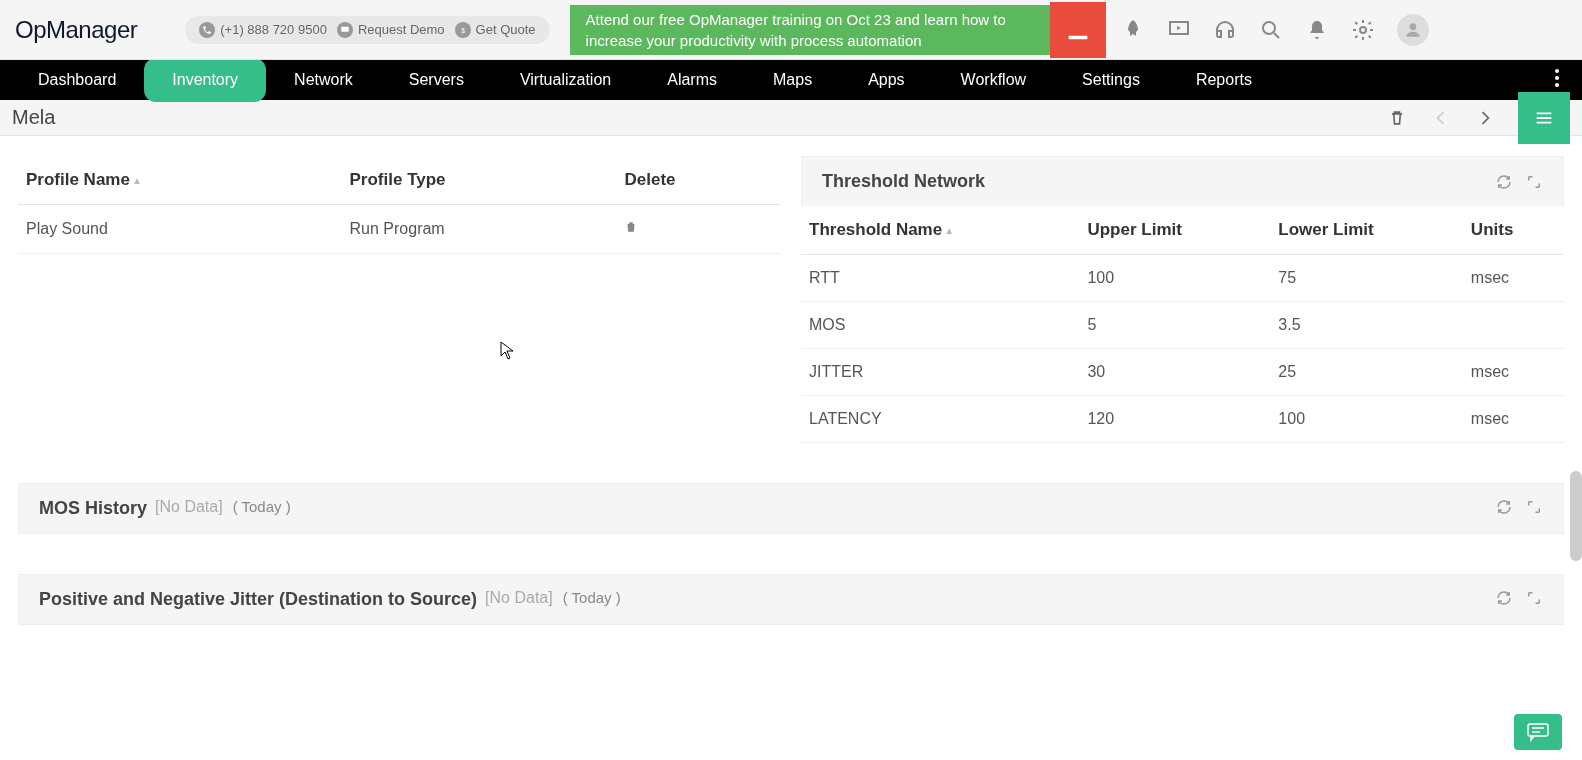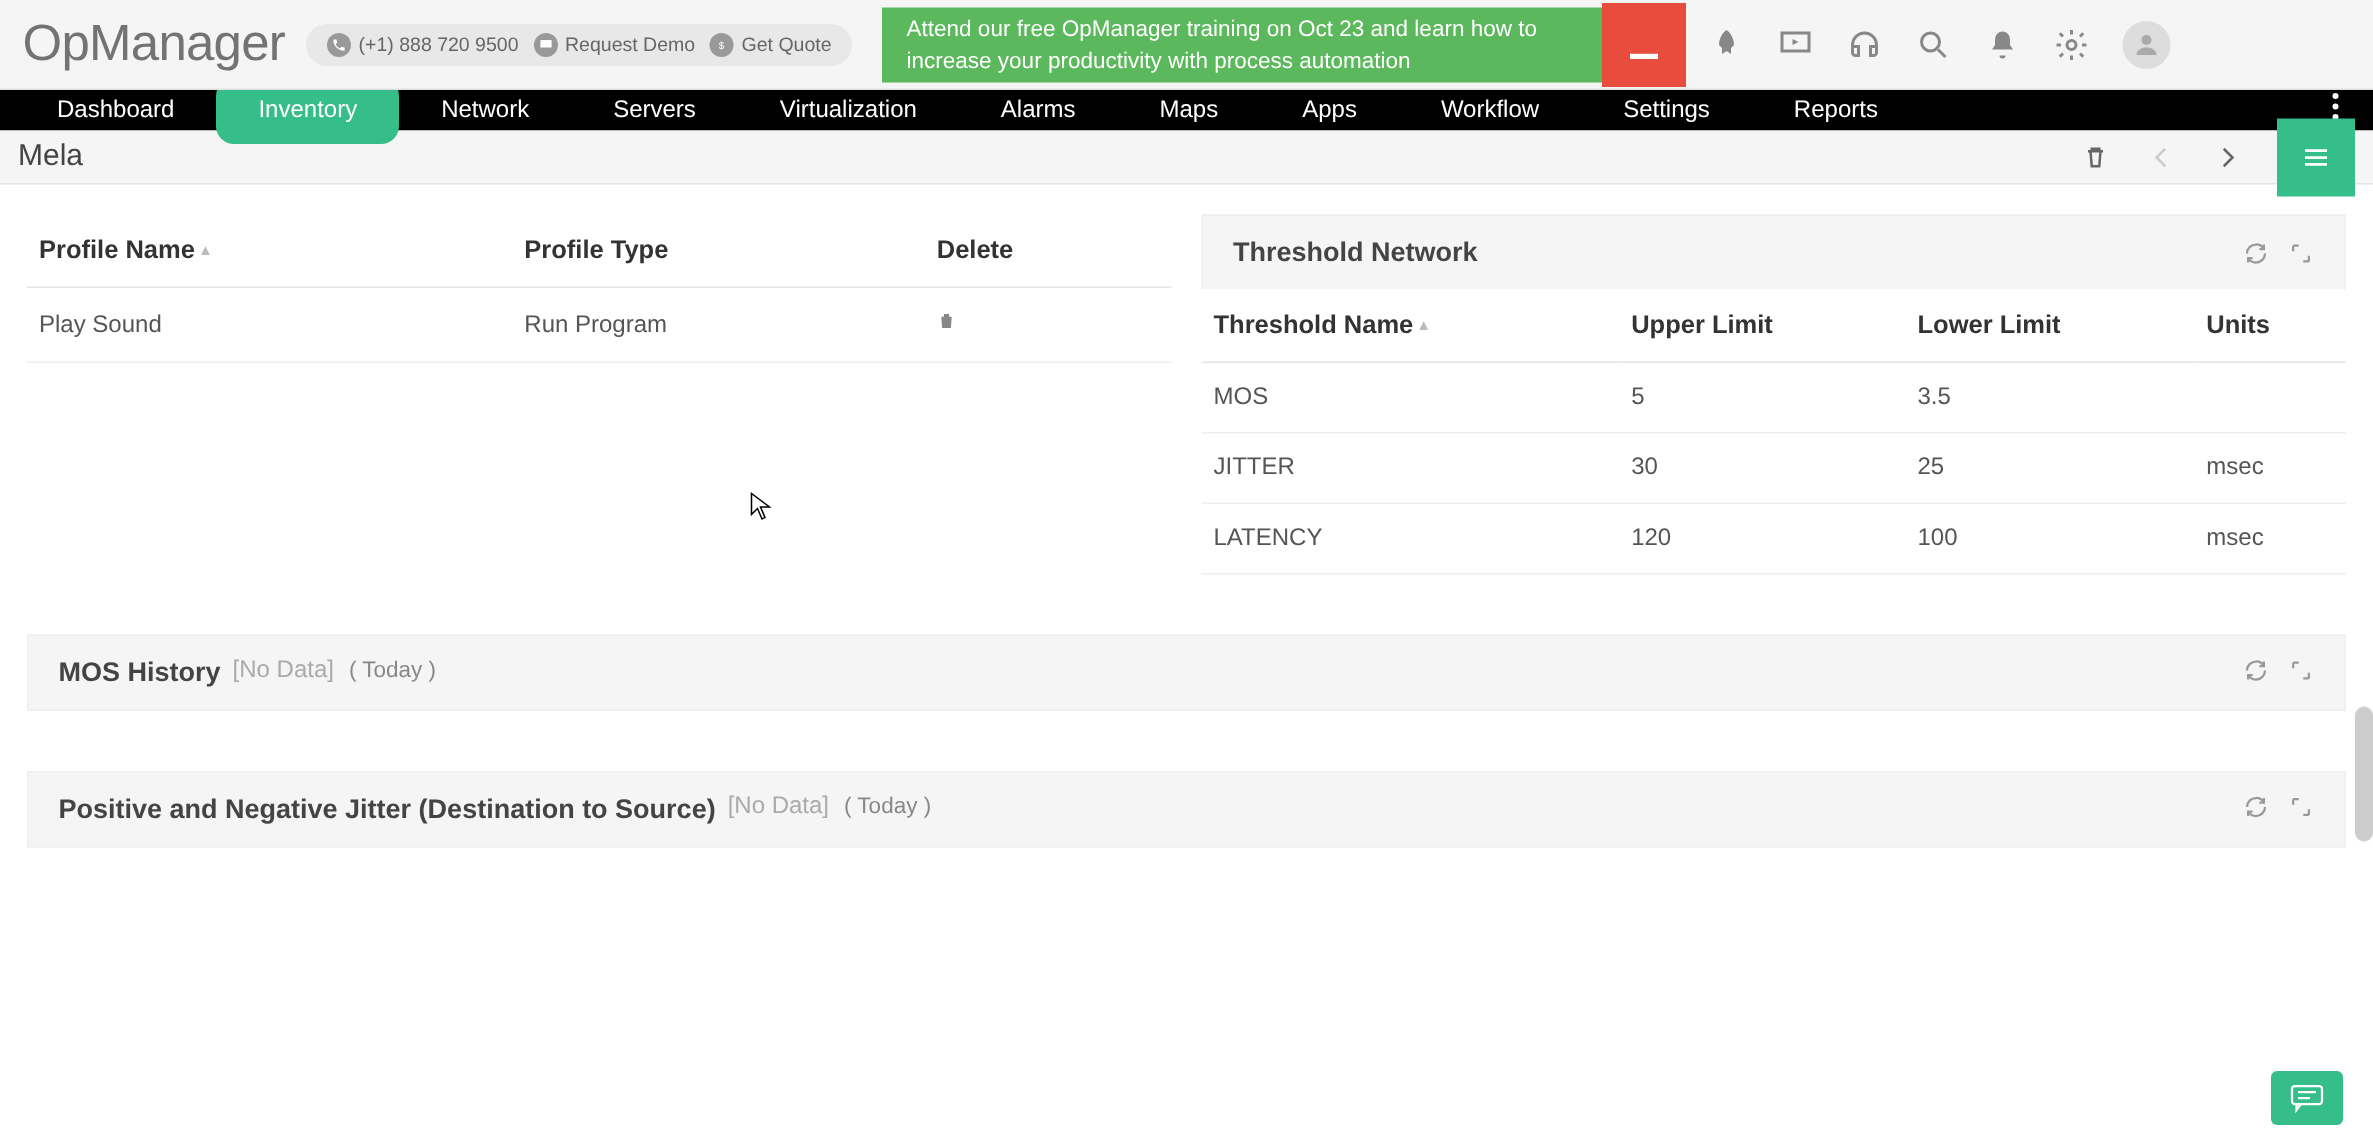--- a/index.html
+++ b/index.html
@@ -1,37 +1,37 @@
 <!DOCTYPE html>
 <html><head>
   <meta charset="utf-8">
   <style>
     * { box-sizing: border-box; margin: 0; padding: 0; }
     body { font-family: -apple-system, BlinkMacSystemFont, "Segoe UI", Arial, sans-serif; background: #fff; color: #333; overflow-x: hidden; }
     
     
     .top-bar { display: flex; align-items: center; height: 60px; background: #f5f5f5; border-bottom: 1px solid #e0e0e0; padding: 0 15px; position: relative; }
-    .logo { font-size: 34px; font-weight: 400; color: #737373; margin-right: 14px; letter-spacing: -0.5px; }
+    .logo { font-size: 24px; font-weight: 400; color: #0f172a; margin-right: 48px; letter-spacing: -0.5px; }
     .contact-pill { display: flex; align-items: center; background: #e8e8e8; border-radius: 20px; padding: 6px 14px; gap: 10px; }
     .contact-item { display: flex; align-items: center; gap: 5px; font-size: 13px; color: #666; }
     .contact-icon { width: 16px; height: 16px; border-radius: 50%; background: #999; display: flex; align-items: center; justify-content: center; }
     .contact-icon svg { width: 10px; height: 10px; fill: #fff; }
     
     .training-banner { background: #5cb85c; color: #fff; padding: 4px 16px; font-size: 15px; line-height: 1.4; max-width: 480px; margin-left: 20px; flex: 1; }
     .download-btn { width: 56px; height: 56px; background: #e74c3c; display: flex; align-items: center; justify-content: center; }
     .download-btn svg { width: 28px; height: 28px; fill: #fff; }
     
     .top-icons { display: flex; align-items: center; gap: 22px; margin-left: 15px; }
     .top-icon { width: 24px; height: 24px; color: #888; cursor: pointer; }
     .top-icon svg { width: 100%; height: 100%; fill: currentColor; }
     .avatar { width: 32px; height: 32px; border-radius: 50%; background: #ddd; display: flex; align-items: center; justify-content: center; }
     .avatar svg { width: 20px; height: 20px; fill: #aaa; }
     
     
-    .nav-bar { display: flex; align-items: center; background: #000; height: 27px; padding: 0 10px; }
+    .nav-bar { display: flex; align-items: center; background: #000; height: 40px; padding: 0 10px; }
     .nav-item { color: #fff; padding: 0 28px; height: 44px; display: flex; align-items: center; font-size: 16px; cursor: pointer; }
     .nav-item.active { background: #36be8a; border-radius: 12px; }
     .nav-more { margin-left: auto; color: #fff; cursor: pointer; padding: 0 12px; }
     .nav-more svg { width: 6px; height: 24px; fill: #fff; }
     
     
     .crumb-bar { display: flex; align-items: center; height: 36px; padding: 0 12px; background: #f5f5f5; border-bottom: 1px solid #e5e5e5; }
     .crumb-title { font-size: 20px; color: #444; }
     .crumb-actions { margin-left: auto; display: flex; align-items: center; gap: 6px; }
     .crumb-icon { width: 38px; height: 38px; display: flex; align-items: center; justify-content: center; color: #666; cursor: pointer; }
@@ -232,20 +232,26 @@
       <table class="tbl">
         <thead>
           <tr>
             <th><span>Threshold Name</span><span class="sort-caret">▲</span></th>
             <th>Upper Limit</th>
             <th>Lower Limit</th>
             <th>Units</th>
           </tr>
         </thead>
         <tbody id="threshold-body">
+            <tr>
+              <td>RTT</td>
+    <td>100</td>
+    <td>75</td>
+    <td>msec</td>
+            </tr>
             <tr>
               <td>MOS</td>
     <td>5</td>
     <td>3.5</td>
     <td></td>
             </tr>
             <tr>
               <td>JITTER</td>
     <td>30</td>
     <td>25</td>

